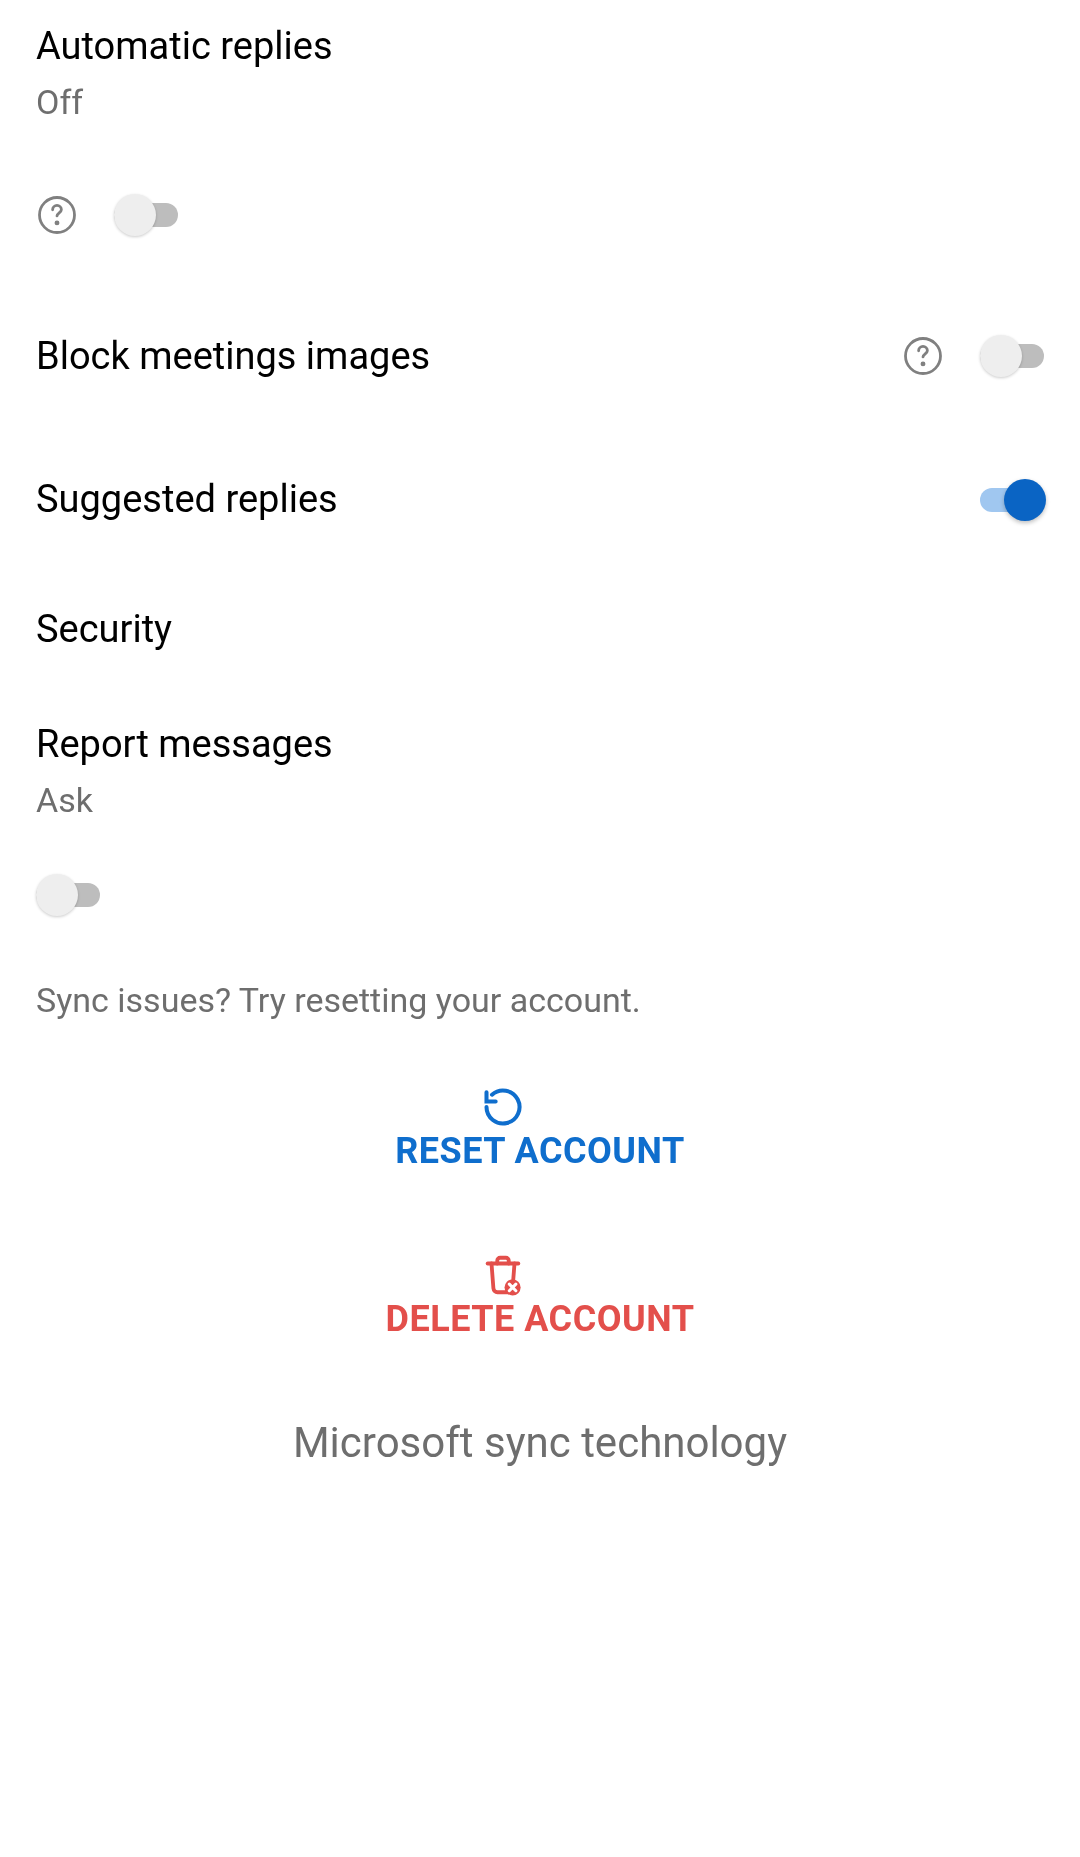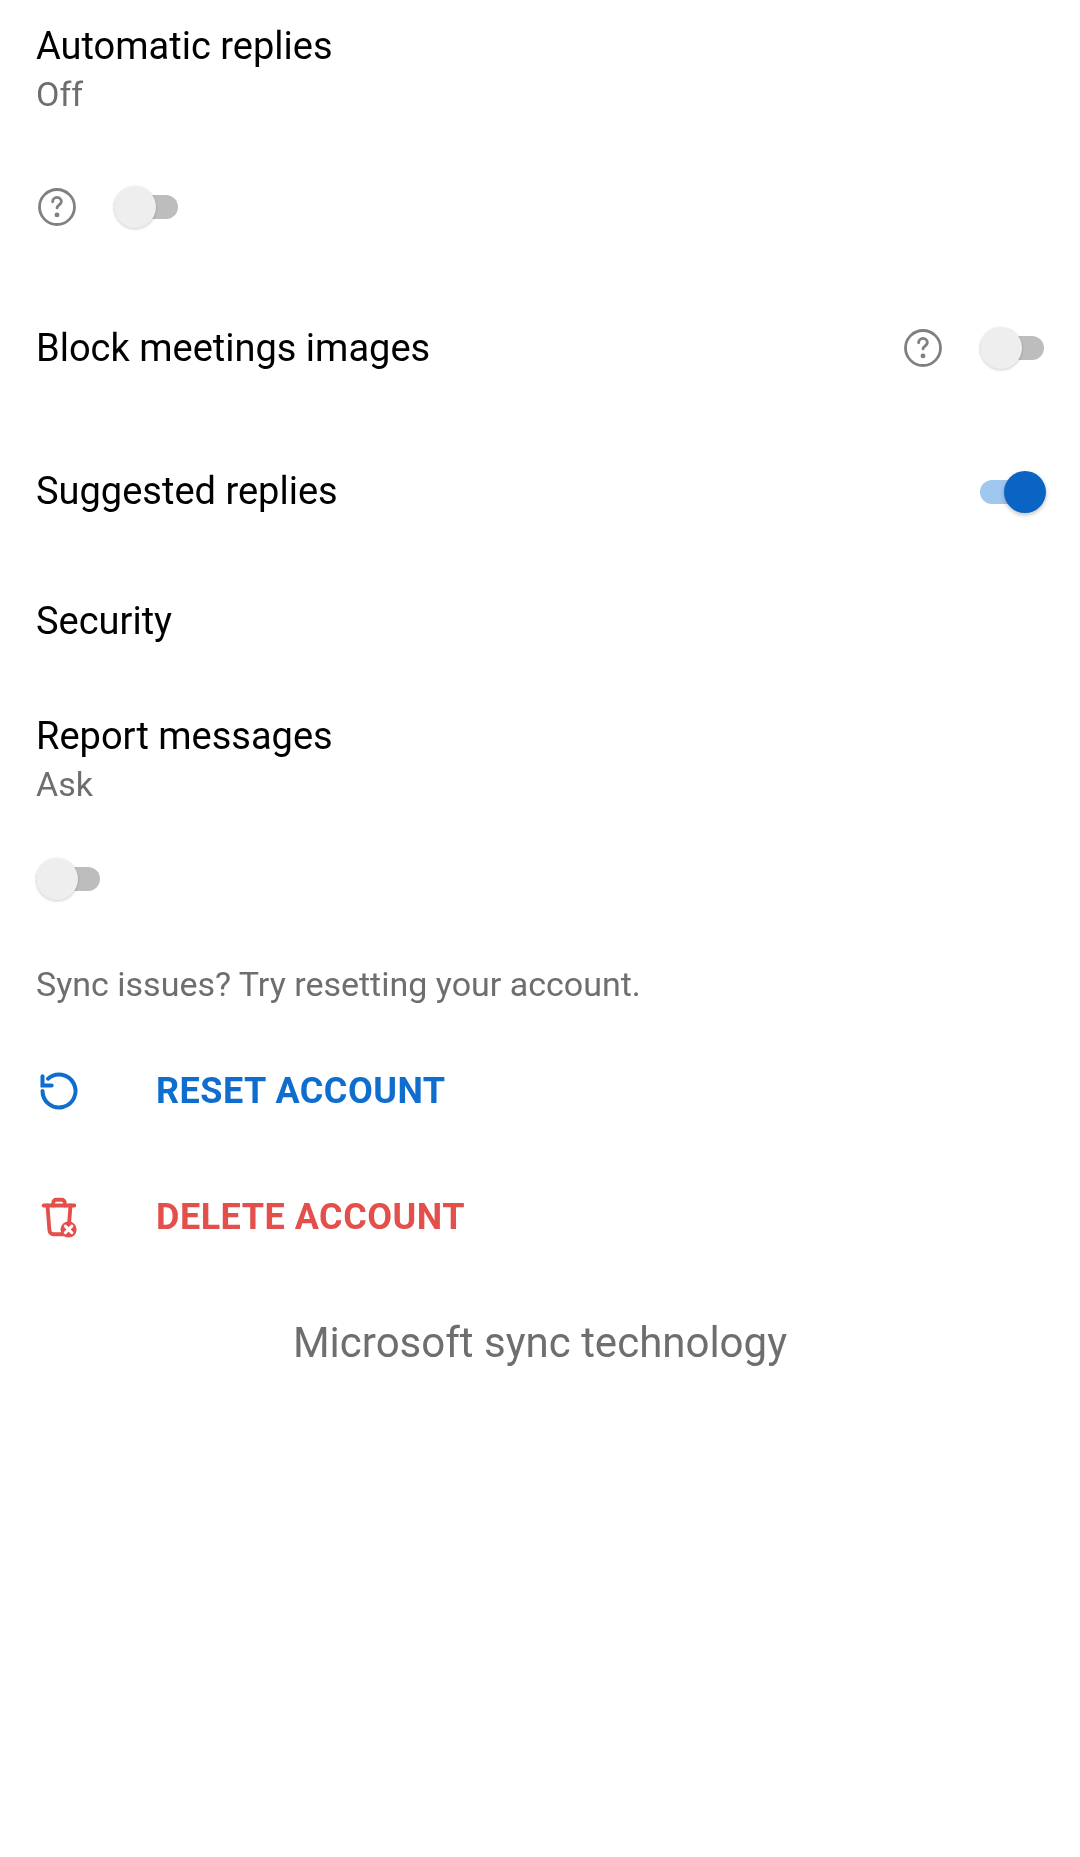--- a/index.html
+++ b/index.html
@@ -32,21 +32,21 @@
     .setting-title {
       font-size: 38px;
       font-weight: 400;
       color: #000000;
       line-height: 1.2;
     }
     .setting-subtitle {
       font-size: 34px;
       font-weight: 400;
       color: #6e6e6e;
-      margin-top: 4px;
+      margin-top: 12px;
     }
     .setting-controls {
       display: flex;
       align-items: center;
       gap: 36px;
     }
     .help-icon {
       width: 42px;
       height: 42px;
       display: flex;
@@ -94,20 +94,21 @@
     .hint-text {
       font-size: 34px;
       color: #6e6e6e;
       padding: 34px 0 24px 0;
     }
     .action-button {
       display: flex;
       align-items: center;
       padding: 40px 0;
       cursor: pointer;
+      flex-direction: column;
     }
     .action-icon {
       width: 46px;
       height: 46px;
       display: flex;
       align-items: center;
       justify-content: center;
       margin-right: 74px;
     }
     .action-label {

